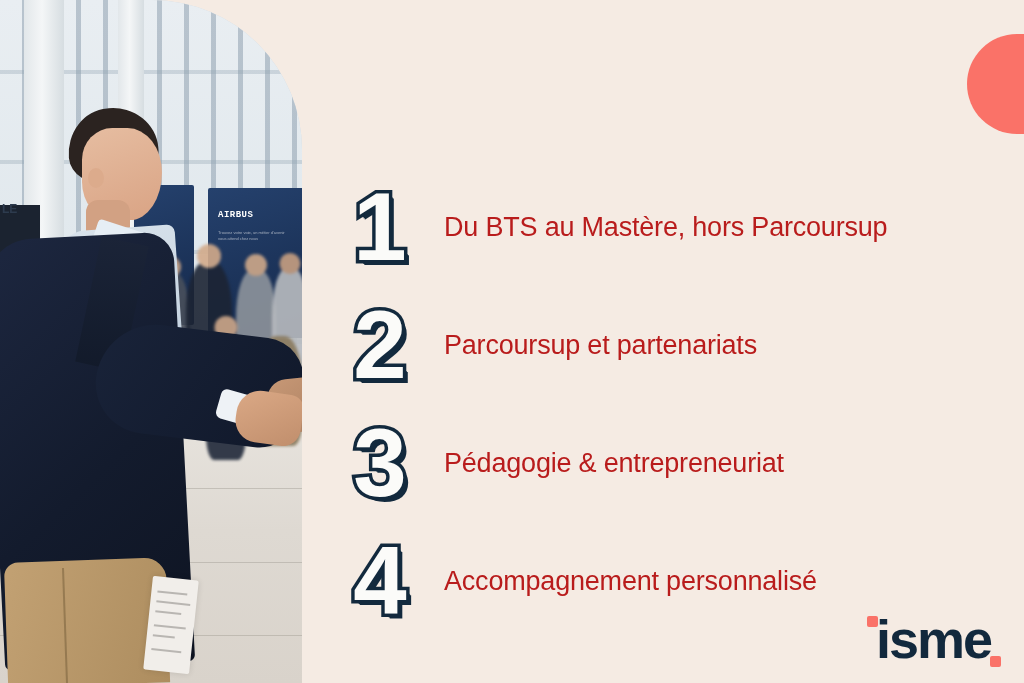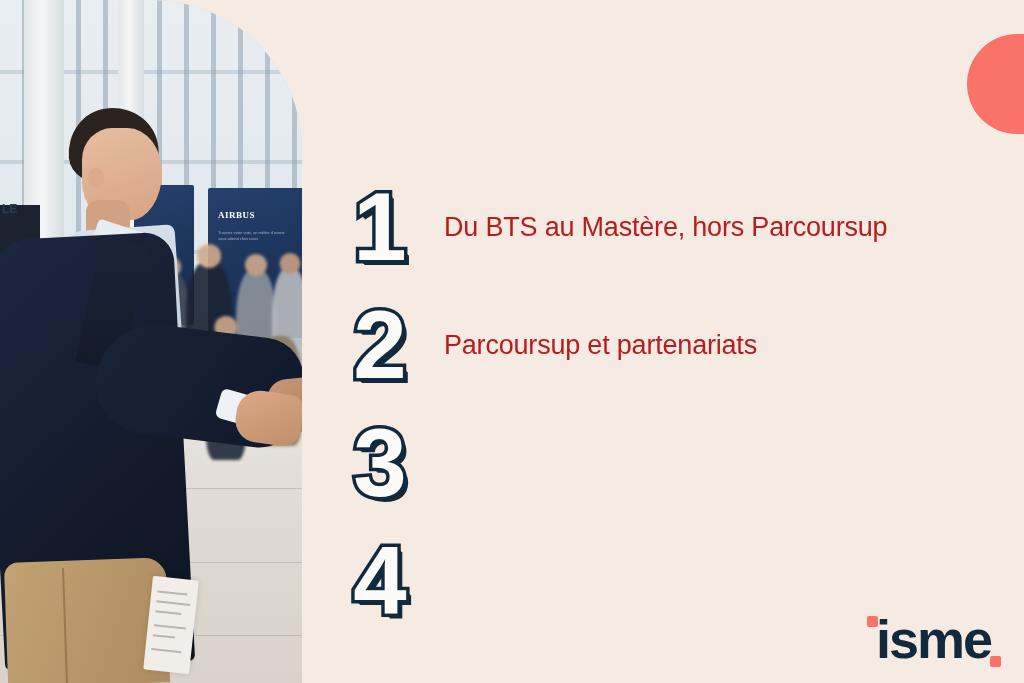--- a/index.html
+++ b/index.html
@@ -73,21 +73,21 @@
   .banner {
     position:absolute;
     background: linear-gradient(160deg,#25416d,#15294b);
     border-radius: 2px;
   }
   .banner.b-airbus { left:208px; top:188px; width:100px; height:150px; }
   .banner.b-mid    { left:134px; top:185px; width:60px;  height:140px; }
   .banner-text {
     position:absolute; left:10px; top:22px;
     color:#fff; font-size:9px; font-weight:bold; letter-spacing:.5px;
-    font-family:Liberation Serif, serif;
+    font-family:Liberation Mono, monospace;
   }
   .banner-sub {
     position:absolute; left:10px; top:42px; width:74px;
     color:rgba(255,255,255,.55); font-size:4px; line-height:6px;
   }
   .dark-panel {
     position:absolute; left:0; top:205px; width:40px; height:120px;
     background:#1b2330;
   }
   .le-text {
@@ -354,24 +354,26 @@
       <div class="point-label">Du BTS au Mastère, hors Parcoursup</div>
     </div>
 
     <div class="point-row">
       <div class="point-num">2</div>
       <div class="point-label">Parcoursup et partenariats</div>
     </div>
 
     <div class="point-row">
       <div class="point-num">3</div>
+      <div class="point-label">Pédagogie &amp; entrepreneuriat</div>
     </div>
 
     <div class="point-row">
       <div class="point-num">4</div>
+      <div class="point-label">Accompagnement personnalisé</div>
     </div>
 
   </div>
 
   <div id="logo">
     <div class="logo-dot" id="logo-dot-top"></div>
     <div id="logo-word">isme</div>
     <div class="logo-dot" id="logo-dot-bottom"></div>
   </div>
 

